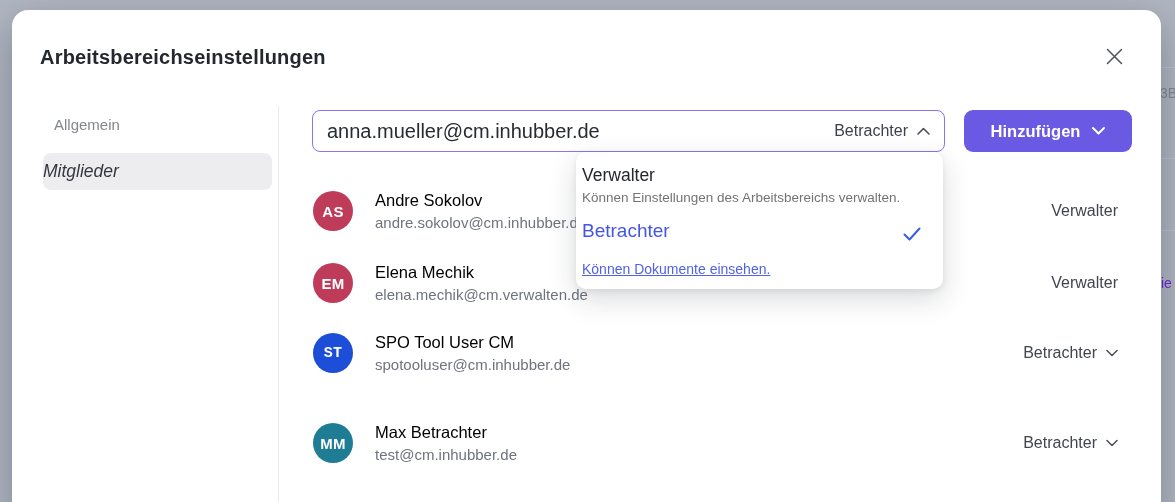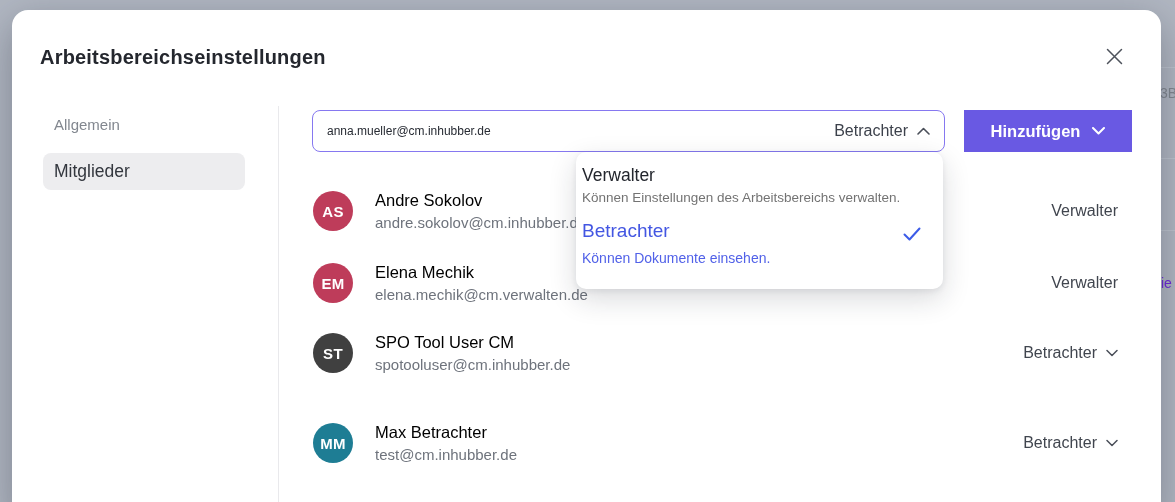--- a/index.html
+++ b/index.html
@@ -28,40 +28,40 @@
     background:none; border:none; cursor:pointer;
     display:flex; align-items:center; justify-content:center;
   }
 
   
   .side-item-plain {
     position:absolute; left:42px; top:106px;
     font-size:15px; color:#82878f; cursor:pointer;
   }
   .side-item-active {
-    position:absolute; left:31px; top:143px; width:202px; height:37px;
+    position:absolute; left:31px; top:143px; width:229px; height:37px;
     background:#ededef; border-radius:8px;
-    display:flex; align-items:center; padding-left:11px;
-    font-size:17.5px; color:#33373e; cursor:pointer;
+    display:flex; align-items:center; 
+    font-size:17.5px; color:#33373e; cursor:pointer;font-style:italic;
   }
   .vdivider { position:absolute; left:266px; top:96px; bottom:0; width:1px; background:#e9e9ec; }
 
   
   .email-input {
     position:absolute; left:300px; top:100px; width:633px; height:42px;
     border:1.5px solid #8678f0; border-radius:8px; background:#fff;
     display:flex; align-items:center; justify-content:space-between;
     padding:0 14px; z-index:4;
   }
-  .email-text { font-size:12px; color:#272b33; }
+  .email-text { font-size:20px; color:#272b33; }
   .role-select { display:flex; align-items:center; gap:9px; cursor:pointer; }
   .role-select-value { font-size:16px; color:#3c414b; }
   .add-btn {
     position:absolute; left:952px; top:100px; width:168px; height:42px;
-    background:#6959e3; border:none; border-radius:0; cursor:pointer;
+    background:#6959e3; border:none; border-radius:9px; cursor:pointer;
     display:flex; align-items:center; justify-content:center; gap:12px;
   }
   .add-btn-label { color:#ffffff; font-size:16.5px; font-weight:700; }
 
   
   .member-row {
     position:absolute; left:301px; width:805px; height:72px;
     display:flex; align-items:center; z-index:1;
   }
   .row-1 { top:165px; } .row-2 { top:237px; } .row-3 { top:307px; } .row-4 { top:397px; }
@@ -86,21 +86,21 @@
     background:#ffffff; border-radius:10px; z-index:6;
     box-shadow:0 10px 28px rgba(25,30,45,0.16), 0 2px 6px rgba(25,30,45,0.08);
     padding:13px 16px 13px 6px;
   }
   .opt { cursor:pointer; }
   .opt-name { font-size:17.5px; color:#23262d; }
   .opt-desc { font-size:13.5px; color:#737373; margin-top:4px; }
   .opt-selected { margin-top:15px; }
   .opt-head { display:flex; align-items:center; justify-content:space-between; }
   .opt-selected .opt-name { font-size:19px; color:#4356e2; }
-  .opt-selected .opt-desc { font-size:14px; color:#5161e8; margin-top:8px; }
+  .opt-selected .opt-desc { font-size:14px; color:#5161e8; margin-top:19px;text-decoration:underline; }
   .check-icon { margin-right:6px; margin-top:6px; }
 </style>
 </head>
 <body>
 
 <div class="screen">
 
   <div class="backdrop-line" style="top:67px"></div>
   <div class="backdrop-line" style="top:158px"></div>
   <div class="backdrop-line" style="top:230px"></div>
@@ -157,21 +157,21 @@
       <div class="member-info">
         <div class="member-name">Elena Mechik</div>
         <div class="member-email">elena.mechik@cm.verwalten.de</div>
       </div>
       <div class="member-role static">
         <span>Verwalter</span>
       </div>
     </div>
 
     <div class="member-row row-3">
-      <div class="avatar" style="background-color: #404040;">ST</div>
+      <div class="avatar" style="background-color: #1d4ed8; font-family: Liberation Mono, monospace;">ST</div>
       <div class="member-info">
         <div class="member-name">SPO Tool User CM</div>
         <div class="member-email">spotooluser@cm.inhubber.de</div>
       </div>
       <div class="member-role editable">
         <span>Betrachter</span>
         <svg width="12" height="8" viewBox="0 0 12 8">
           <path d="M1 1.5 L6 6.5 L11 1.5" stroke="#4a4f59" stroke-width="1.5" fill="none" stroke-linecap="round" stroke-linejoin="round"></path>
         </svg>
       </div>

